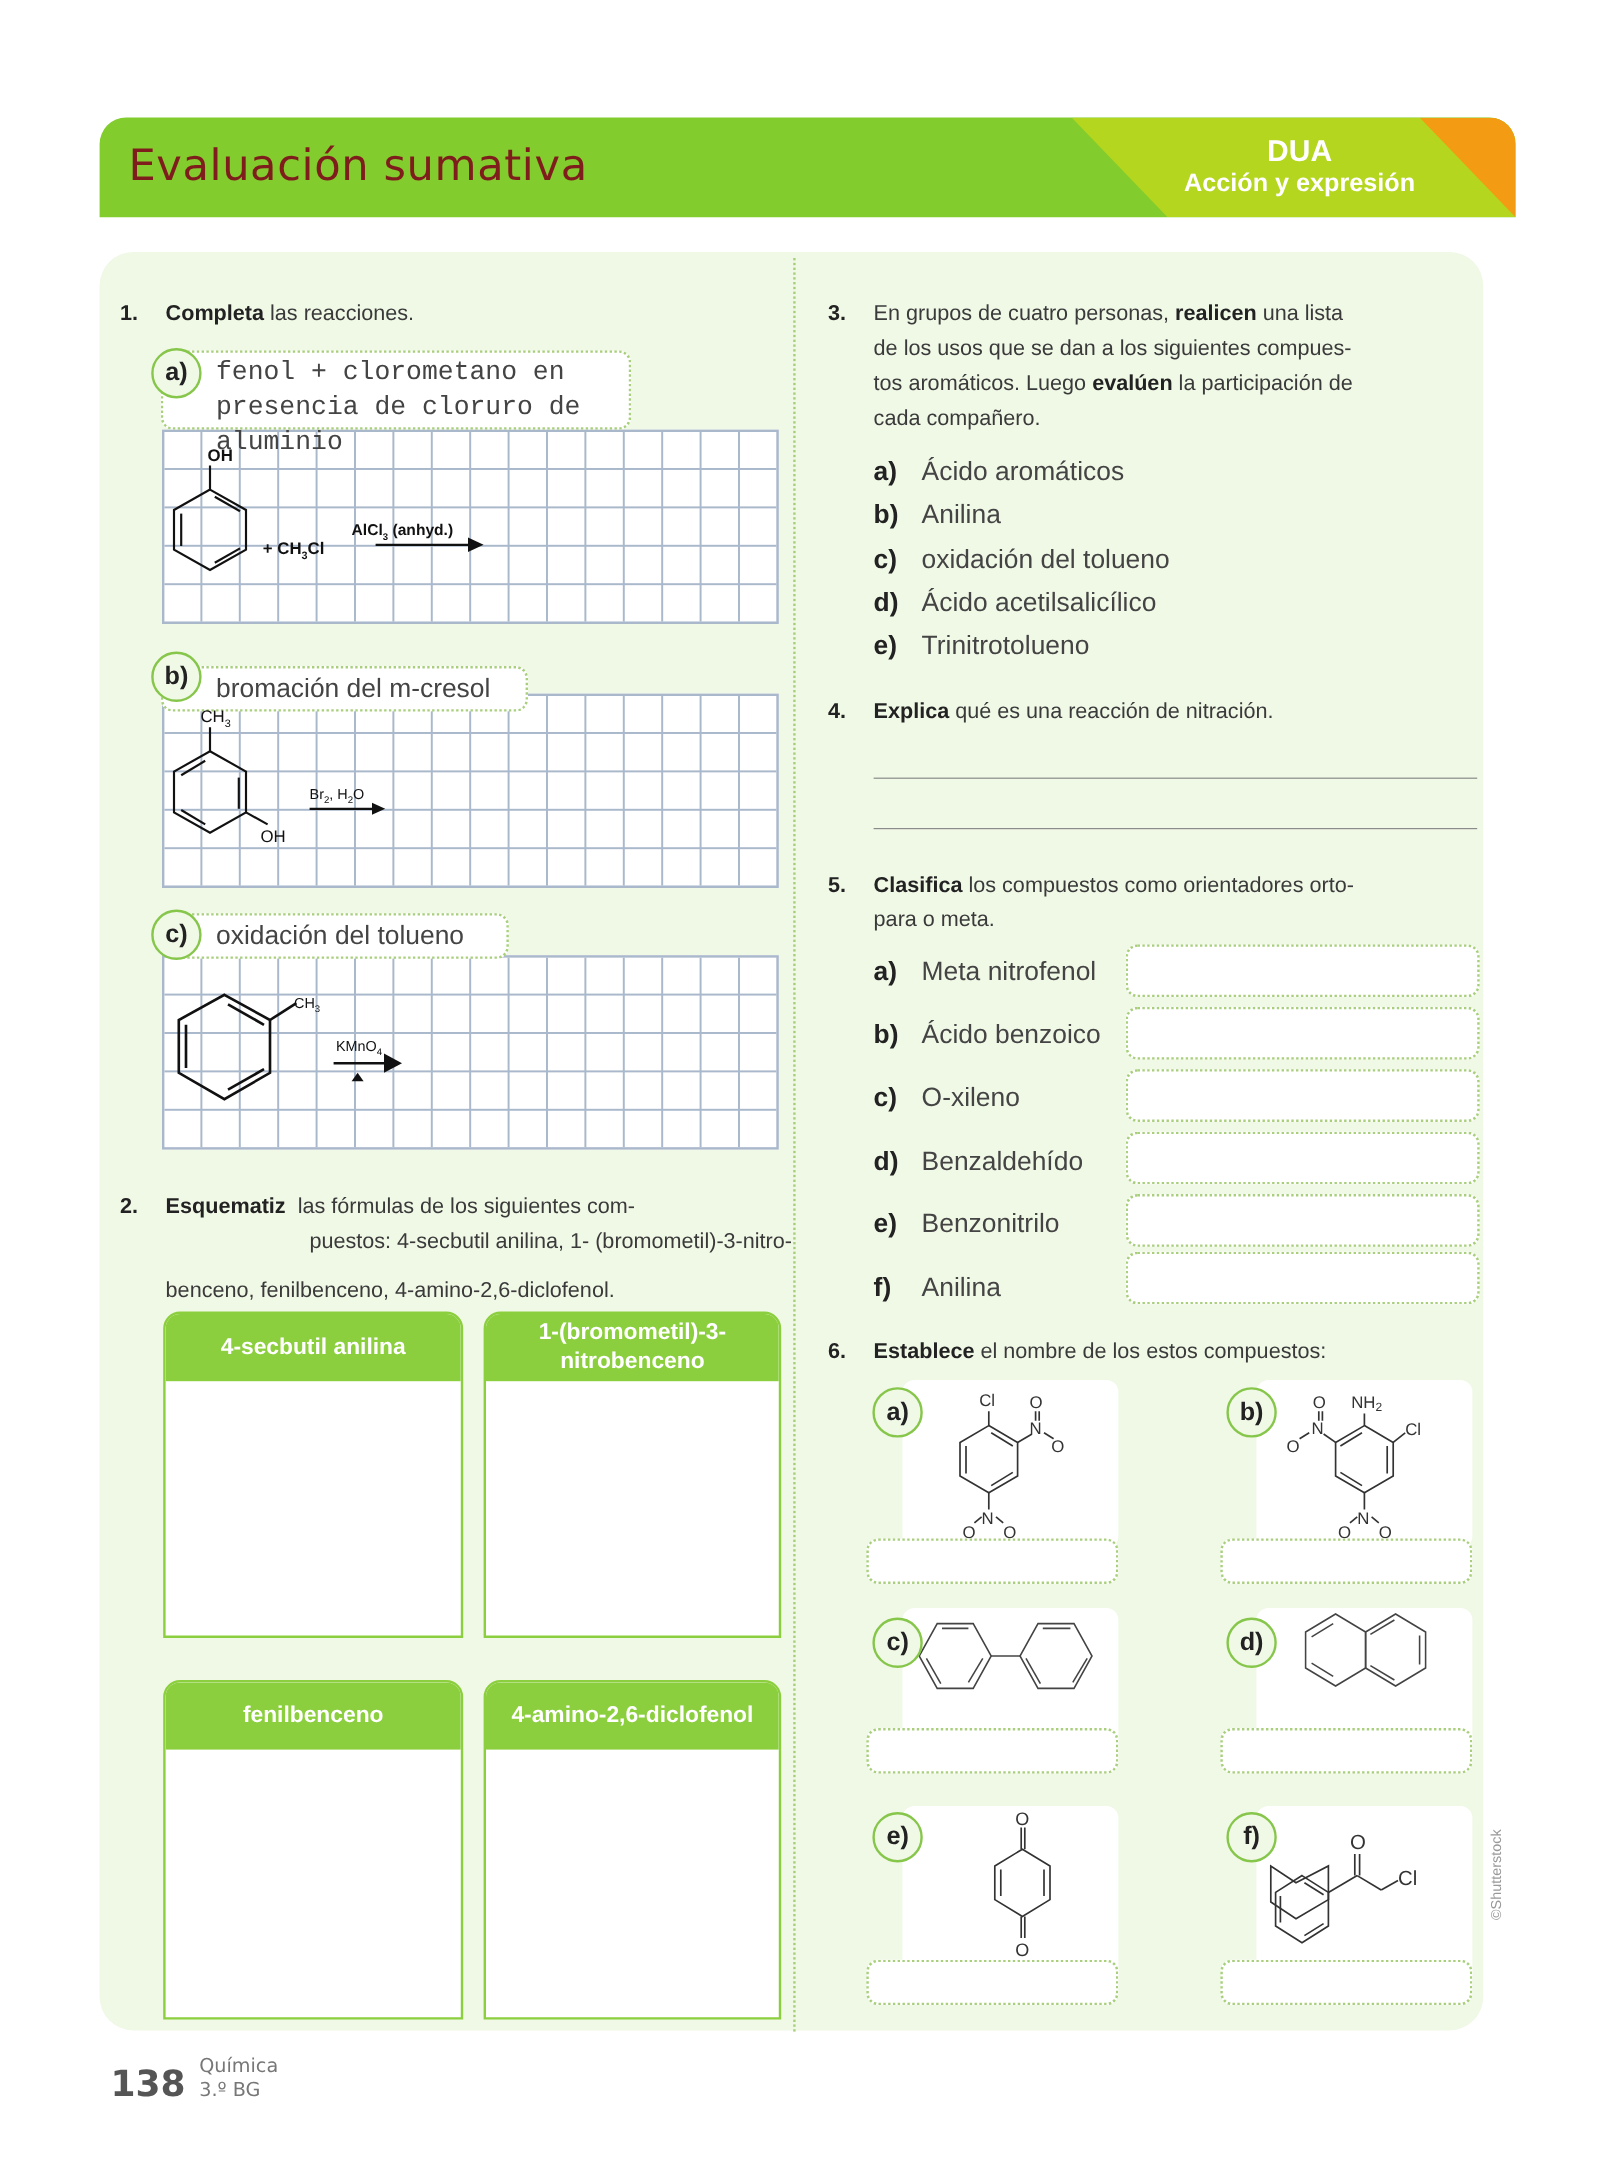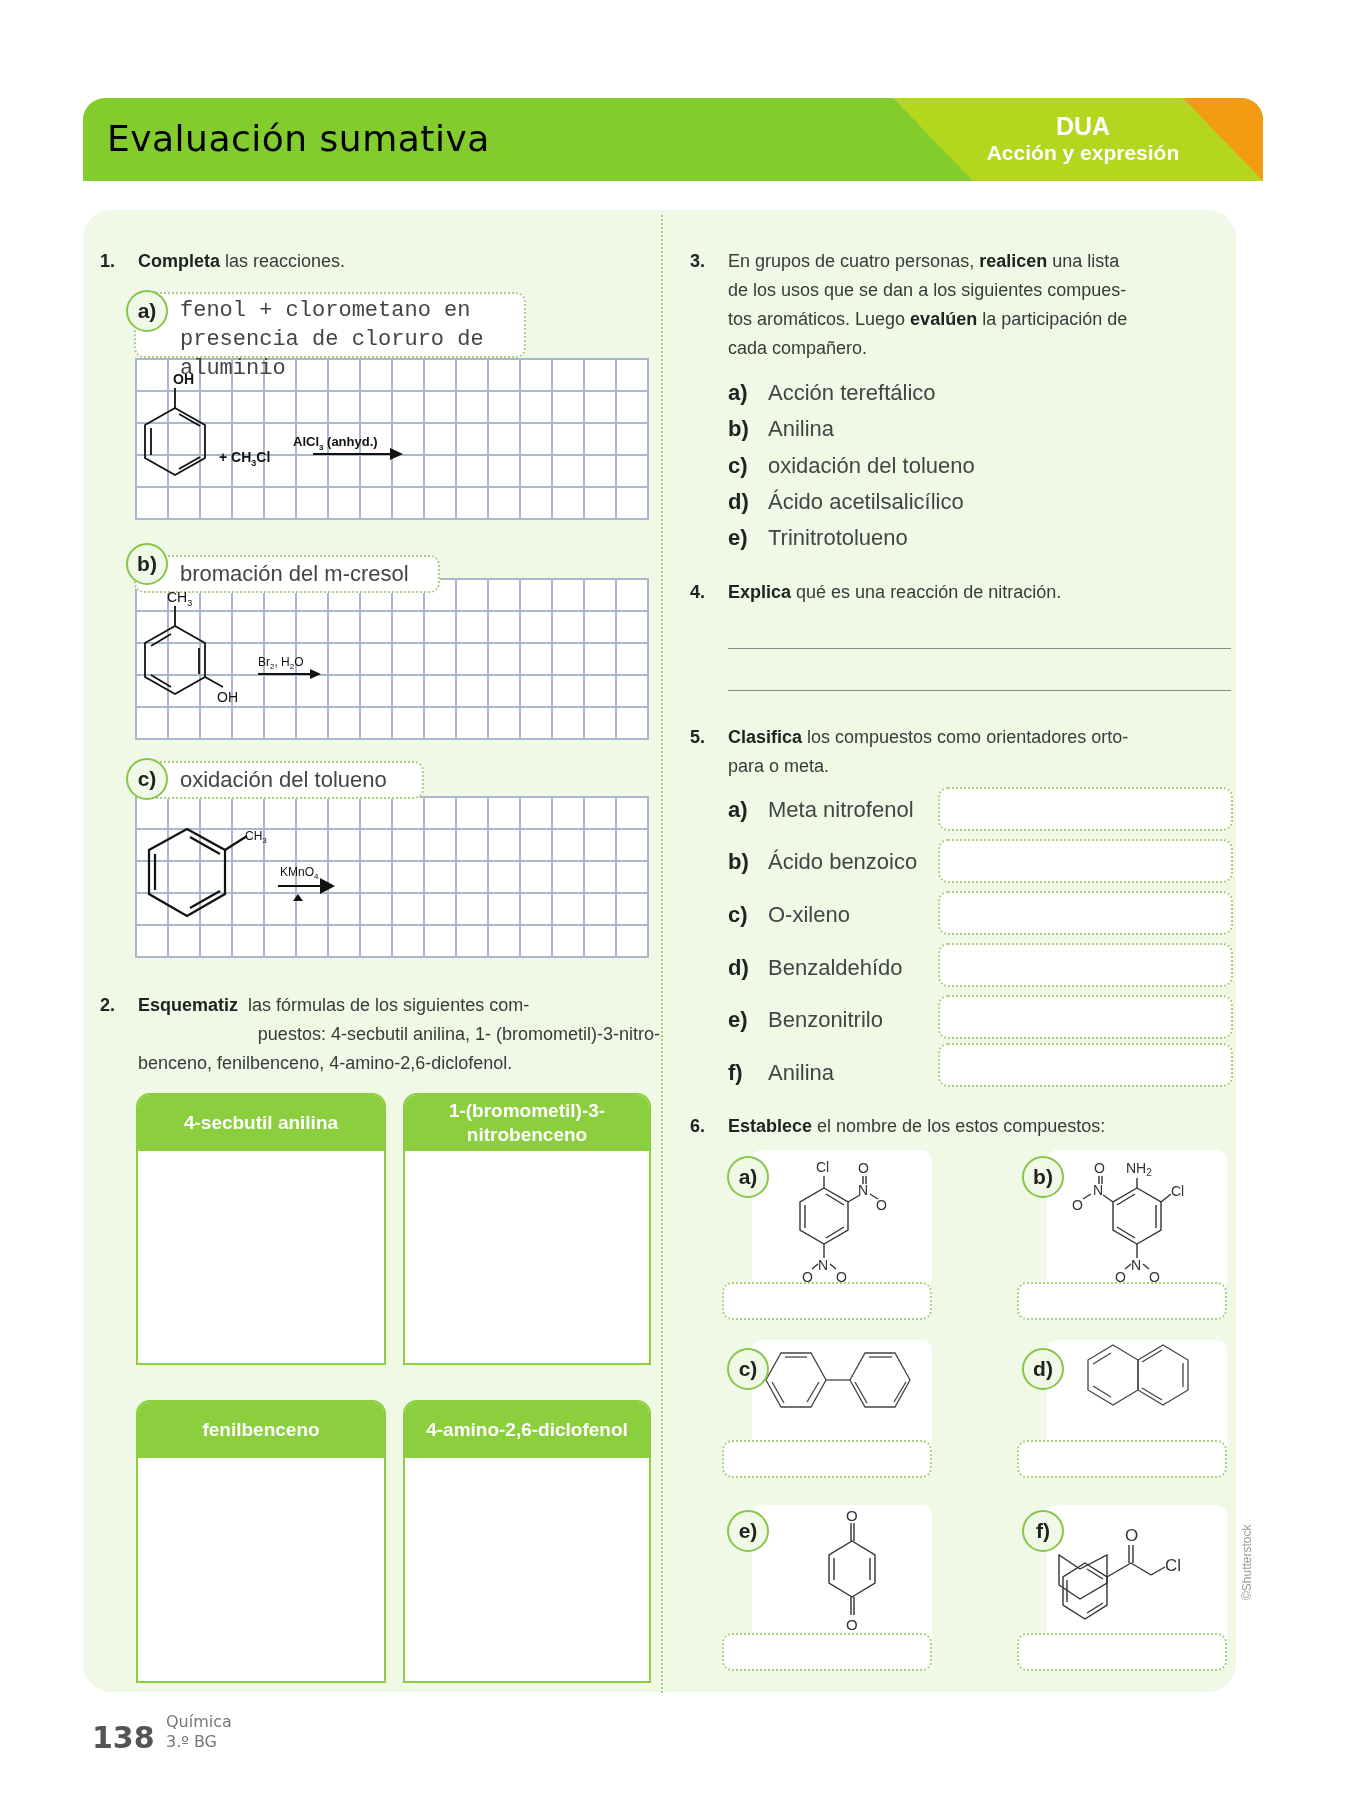--- a/index.html
+++ b/index.html
@@ -2,21 +2,21 @@
 <html><head>
 <meta charset="utf-8">
 <style>
   * { box-sizing: border-box; margin: 0; padding: 0; }
   html, body { width: 1350px; height: 1800px; background: #ffffff; overflow: hidden; }
   body { position: relative; font-family: "DejaVu Sans", sans-serif; color: #333; }
   .abs { position: absolute; }
 
   
   .banner { left: 83px; top: 98px; width: 1180px; height: 83px; border-radius: 22px 22px 0 0; overflow: hidden; background: #82cc2e; }
-  .banner-title { left: 24px; top: 20px; font-family: "DejaVu Sans", sans-serif; font-size: 36px; color: #000000; letter-spacing: 0.5px; }
+  .banner-title { left: 24px; top: 20px; font-family: "DejaVu Sans", sans-serif; font-size: 36px; color: #7f1d1d; letter-spacing: 0.5px; }
   .banner-lime { right: 0; top: 0; width: 370px; height: 83px; background: #b4d61e; clip-path: polygon(0 0, 100% 0, 100% 100%, 80px 100%); }
   .banner-orange { right: 0; top: 0; width: 80px; height: 83px; background: #f39b13; clip-path: polygon(0 0, 100% 0, 100% 100%); }
   .dua { right: 60px; top: 14px; width: 240px; text-align: center; color: #fff; }
   .dua-title { font-size: 25px; font-weight: bold; font-family: "Liberation Sans", sans-serif; line-height: 28px; }
   .dua-sub { font-size: 21px; font-weight: bold; font-family: "Liberation Sans", sans-serif; line-height: 26px; }
 
   
   .panel { left: 83px; top: 210px; width: 1153px; height: 1482px; background: #f0f8e6; border-radius: 28px; }
   .divider { left: 661px; top: 215px; width: 0; height: 1478px; border-left: 2px dotted #a9cf7d; }
 
@@ -123,21 +123,21 @@
   </g>
   <polygon points="185,82 200,90 185,98" fill="#111"></polygon>
   <polygon points="158,105 163,98 168,105" fill="#111"></polygon>
   <text x="110" y="44" font-size="12" fill="#111">CH<tspan font-size="8" dy="3">3</tspan></text>
   <text x="145" y="80" font-size="12" fill="#111">KMnO<tspan font-size="8" dy="3">4</tspan></text>
 </svg>
 
 <div class="abs q-text" style="left:100px; top:991px; width:560px;">
   <div><span class="q-num">2.</span><span class="bold">Esquematiz</span><span style="white-space:pre;">  las fórmulas de los siguientes com-</span></div>
   <div style="padding-left:38px;text-align:right;">puestos: 4-secbutil anilina, 1- (bromometil)-3-nitro-</div>
-  <div style="padding-left:38px;">benceno, fenilbenceno, 4-amino-2,6-diclofenol.</div>
+  <div style="padding-left:38px;margin-top:12px;">benceno, fenilbenceno, 4-amino-2,6-diclofenol.</div>
 </div>
 
 <div class="abs draw-box" style="left:136px; top:1093px; width:250px; height:272px;">
   <div class="draw-head">4-secbutil anilina</div>
 </div>
 <div class="abs draw-box" style="left:403px; top:1093px; width:248px; height:272px;">
   <div class="draw-head">1-(bromometil)-3-nitrobenceno</div>
 </div>
 <div class="abs draw-box" style="left:136px; top:1400px; width:250px; height:283px;">
   <div class="draw-head">fenilbenceno</div>
@@ -145,21 +145,21 @@
 <div class="abs draw-box" style="left:403px; top:1400px; width:248px; height:283px;">
   <div class="draw-head">4-amino-2,6-diclofenol</div>
 </div>
 
 <div class="abs q-text" style="left:690px; top:247px; width:556px; text-align:justify;">
   <div><span class="q-num">3.</span><span>En grupos de cuatro personas, </span><span class="bold">realicen</span><span> una lista</span></div>
   <div style="padding-left:38px;">de los usos que se dan a los siguientes compues-</div>
   <div style="padding-left:38px;"><span>tos aromáticos. Luego </span><span class="bold">evalúen</span><span> la participación de</span></div>
   <div style="padding-left:38px;">cada compañero.</div>
 </div>
-<div class="abs list-item" style="left:728px; top:378px;"><span class="list-letter">a)</span><span>Acción tereftálico</span></div>
+<div class="abs list-item" style="left:728px; top:378px;"><span class="list-letter">a)</span><span>Ácido aromáticos</span></div>
 <div class="abs list-item" style="left:728px; top:414px;"><span class="list-letter">b)</span><span>Anilina</span></div>
 <div class="abs list-item" style="left:728px; top:451px;"><span class="list-letter">c)</span><span>oxidación del tolueno</span></div>
 <div class="abs list-item" style="left:728px; top:487px;"><span class="list-letter">d)</span><span>Ácido acetilsalicílico</span></div>
 <div class="abs list-item" style="left:728px; top:523px;"><span class="list-letter">e)</span><span>Trinitrotolueno</span></div>
 
 <div class="abs q-text" style="left:690px; top:578px;">
   <span class="q-num">4.</span><span class="bold">Explica</span><span> qué es una reacción de nitración.</span>
 </div>
 <div class="abs answer-line" style="left:728px; top:648px; width:503px;"></div>
 <div class="abs answer-line" style="left:728px; top:690px; width:503px;"></div>

